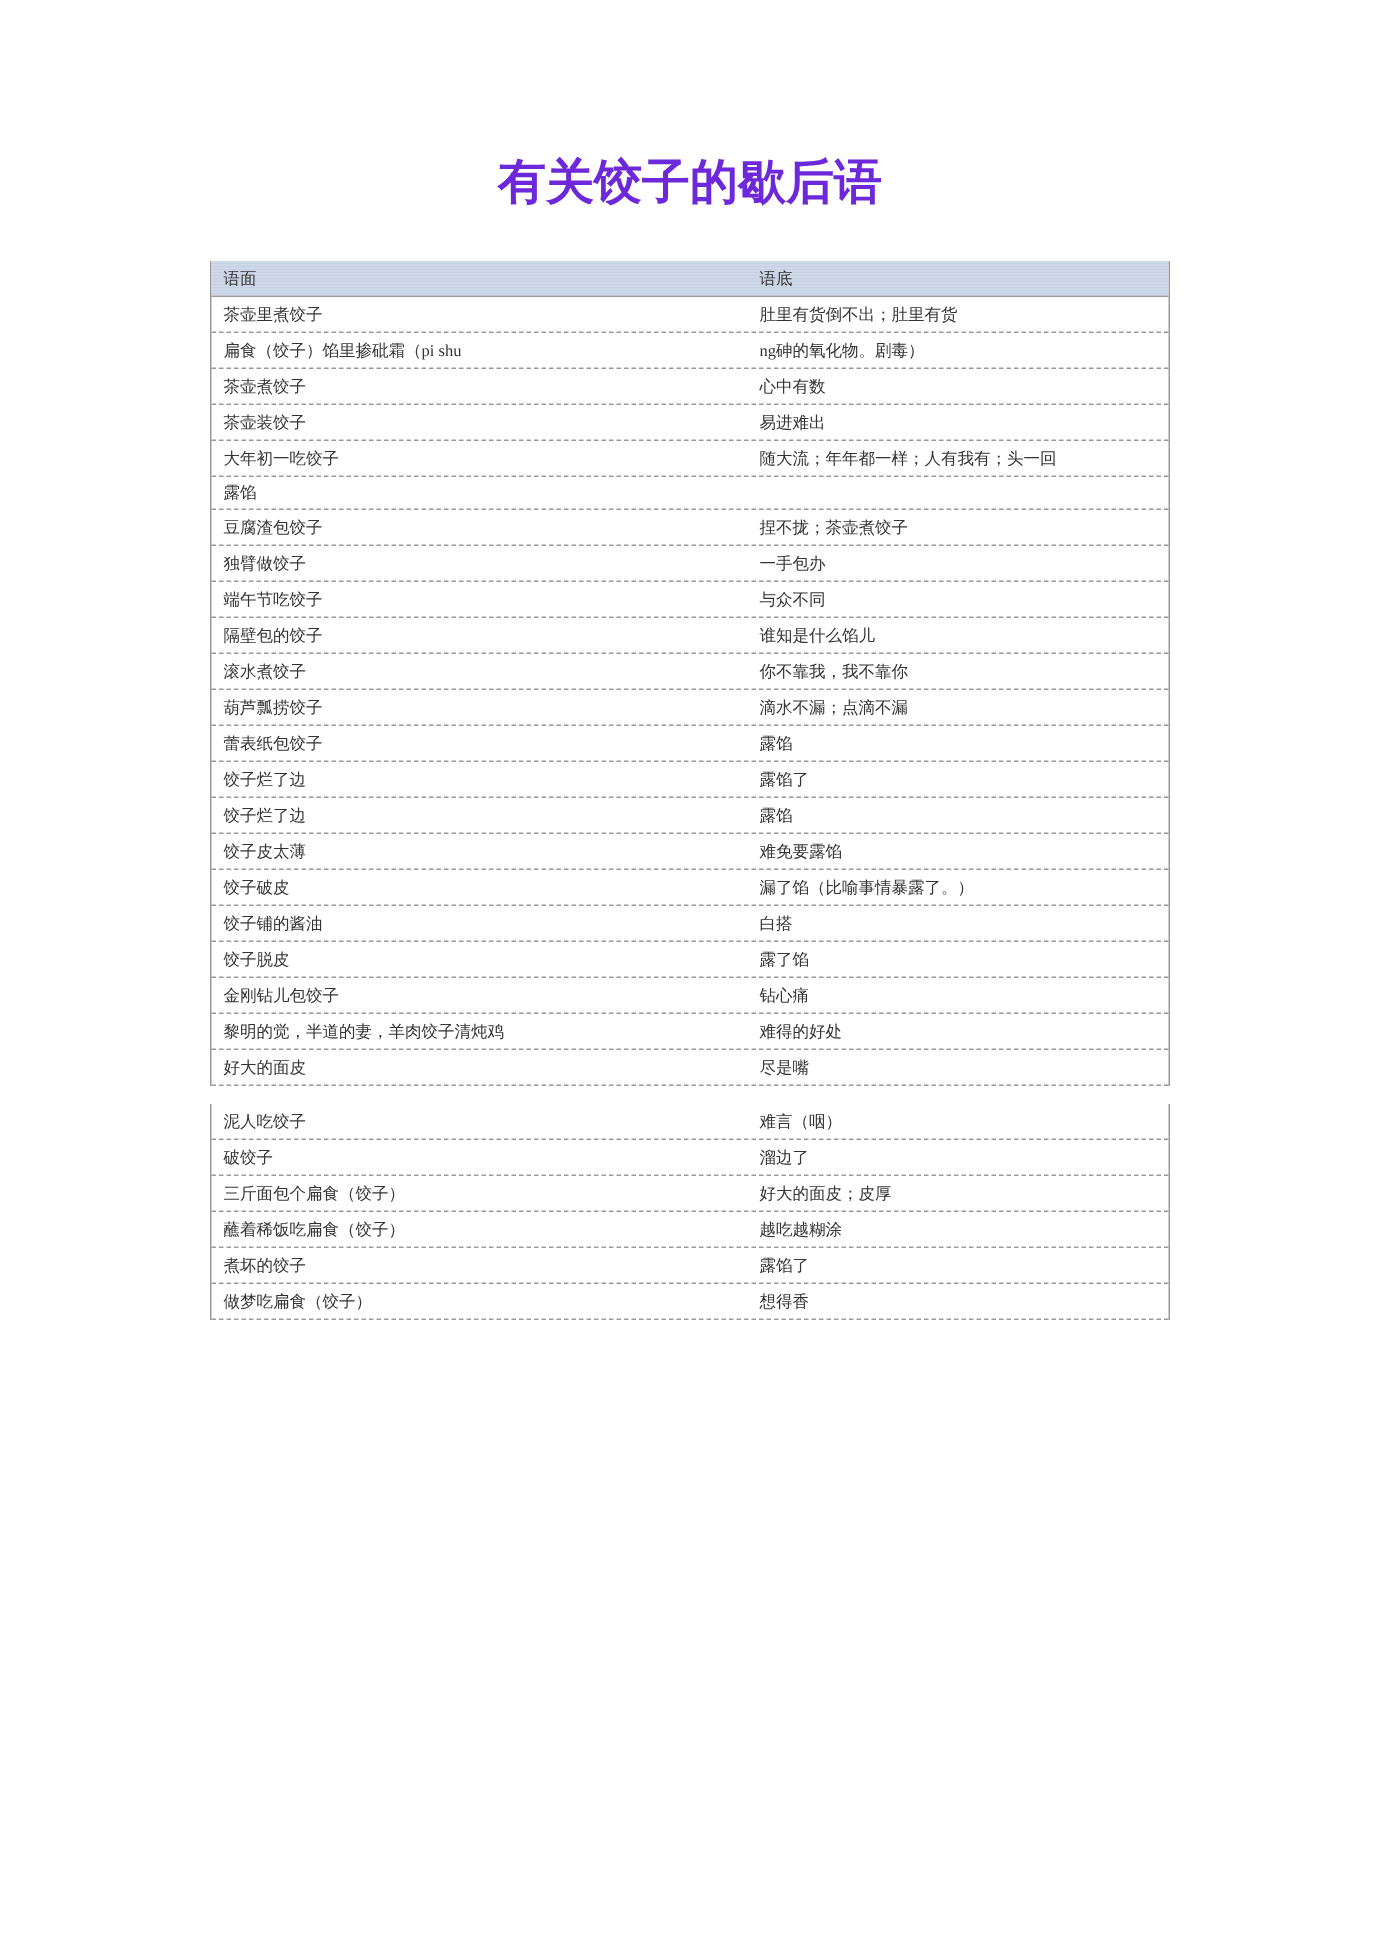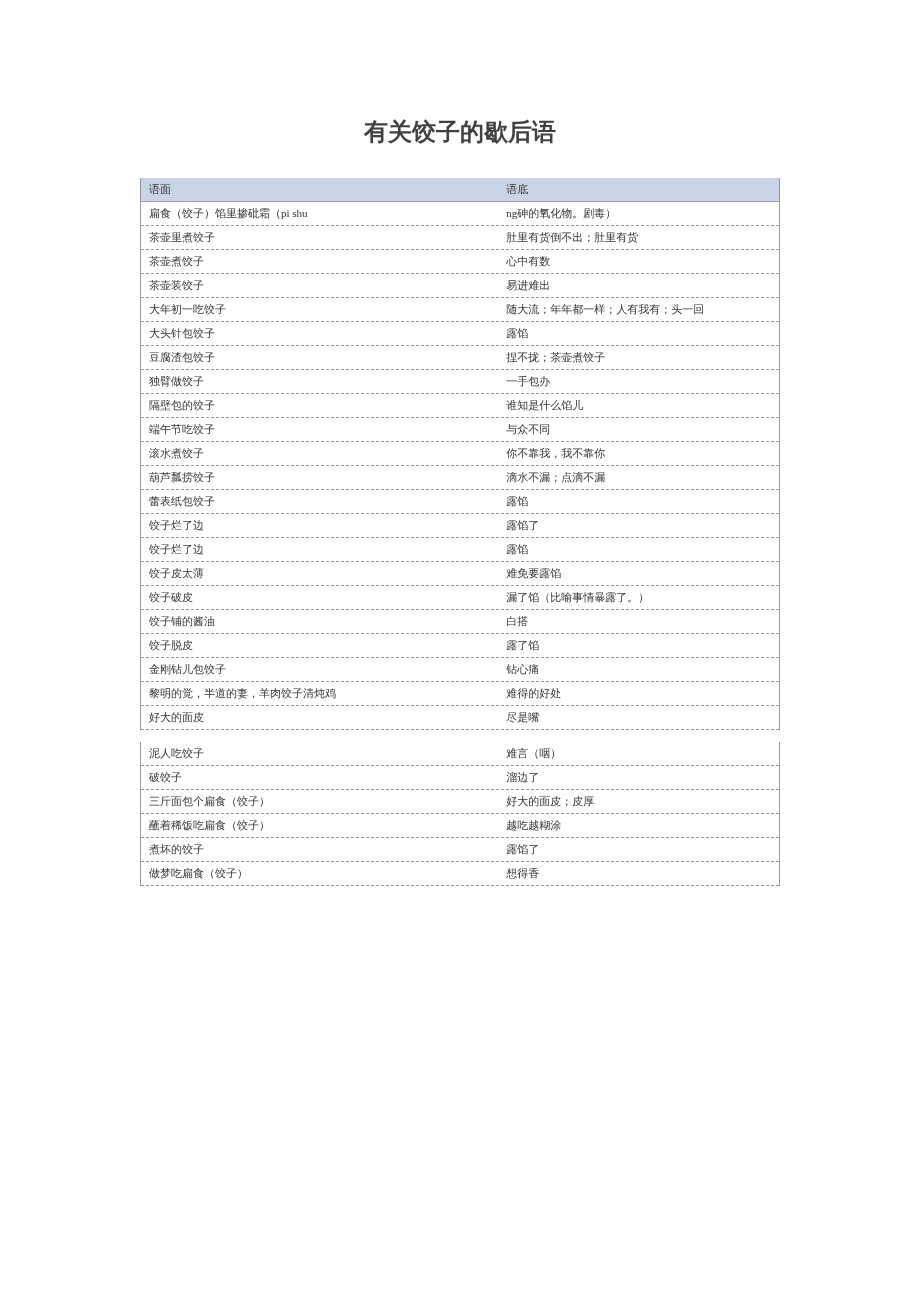--- a/index.html
+++ b/index.html
@@ -8,26 +8,25 @@
       box-sizing: border-box;
     }
     body {
       background: #ffffff;
       font-family: "SimSun", "宋体", serif;
       width: 920px;
       padding: 100px 140px 60px 140px;
     }
     .title {
       text-align: center;
-      color: #404040;
-      font-size: 24px;
+      color: #6d28d9;
+      font-size: 32px;
       font-weight: bold;
       font-family: "SimHei", "黑体", sans-serif;
       margin-bottom: 30px;
-      margin-top: 16px;
     }
     .table-container {
       border-left: 1px solid #999;
       border-right: 1px solid #999;
       margin-bottom: 12px;
     }
     .table-container:first-of-type {
     }
     .row {
       display: flex;
@@ -65,58 +64,57 @@
 
 <h1 class="title">有关饺子的歇后语</h1>
 
 <div class="table-container">
   <div class="row header">
     <div class="col-left">语面</div>
     <div class="col-right">语底</div>
   </div>
   <div id="table1-rows">
       <div class="row">
+        <div class="col-left">茶壶里煮饺子</div>
+        <div class="col-right">肚里有货倒不出；肚里有货</div>
+      </div>
+      <div class="row">
         <div class="col-left">扁食（饺子）馅里掺砒霜（pi shu</div>
         <div class="col-right">ng砷的氧化物。剧毒）</div>
-      </div>
-      <div class="row">
-        <div class="col-left">茶壶里煮饺子</div>
-        <div class="col-right">肚里有货倒不出；肚里有货</div>
       </div>
       <div class="row">
         <div class="col-left">茶壶煮饺子</div>
         <div class="col-right">心中有数</div>
       </div>
       <div class="row">
         <div class="col-left">茶壶装饺子</div>
         <div class="col-right">易进难出</div>
       </div>
       <div class="row">
         <div class="col-left">大年初一吃饺子</div>
         <div class="col-right">随大流；年年都一样；人有我有；头一回</div>
       </div>
       <div class="row">
-        <div class="col-left">大头针包饺子</div>
         <div class="col-right">露馅</div>
       </div>
       <div class="row">
         <div class="col-left">豆腐渣包饺子</div>
         <div class="col-right">捏不拢；茶壶煮饺子</div>
       </div>
       <div class="row">
         <div class="col-left">独臂做饺子</div>
         <div class="col-right">一手包办</div>
       </div>
       <div class="row">
+        <div class="col-left">端午节吃饺子</div>
+        <div class="col-right">与众不同</div>
+      </div>
+      <div class="row">
         <div class="col-left">隔壁包的饺子</div>
         <div class="col-right">谁知是什么馅儿</div>
-      </div>
-      <div class="row">
-        <div class="col-left">端午节吃饺子</div>
-        <div class="col-right">与众不同</div>
       </div>
       <div class="row">
         <div class="col-left">滚水煮饺子</div>
         <div class="col-right">你不靠我，我不靠你</div>
       </div>
       <div class="row">
         <div class="col-left">葫芦瓢捞饺子</div>
         <div class="col-right">滴水不漏；点滴不漏</div>
       </div>
       <div class="row">

